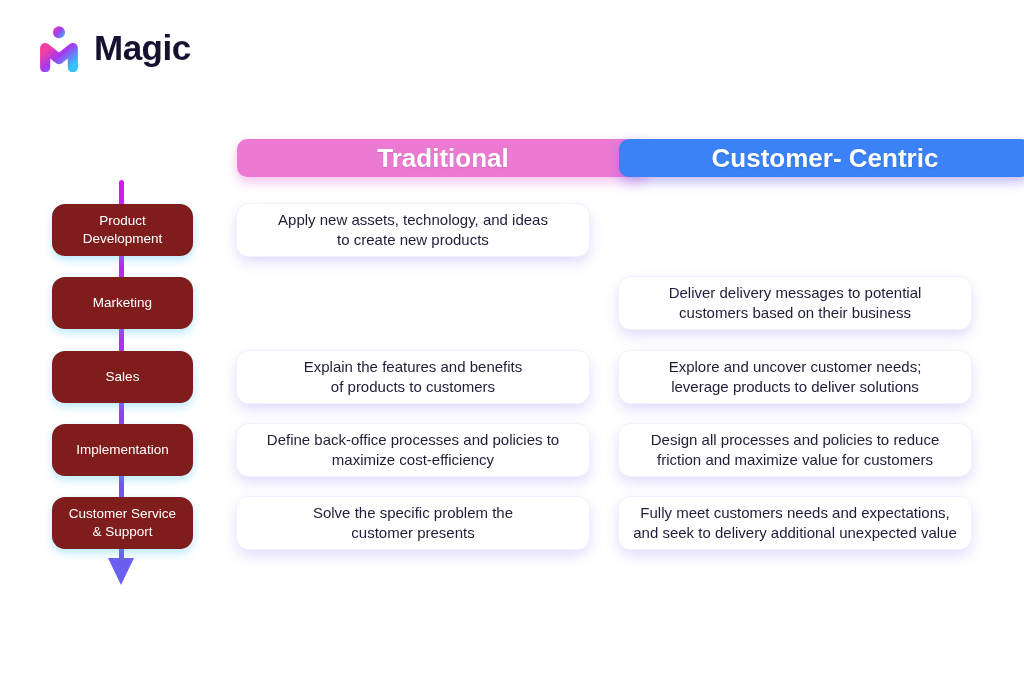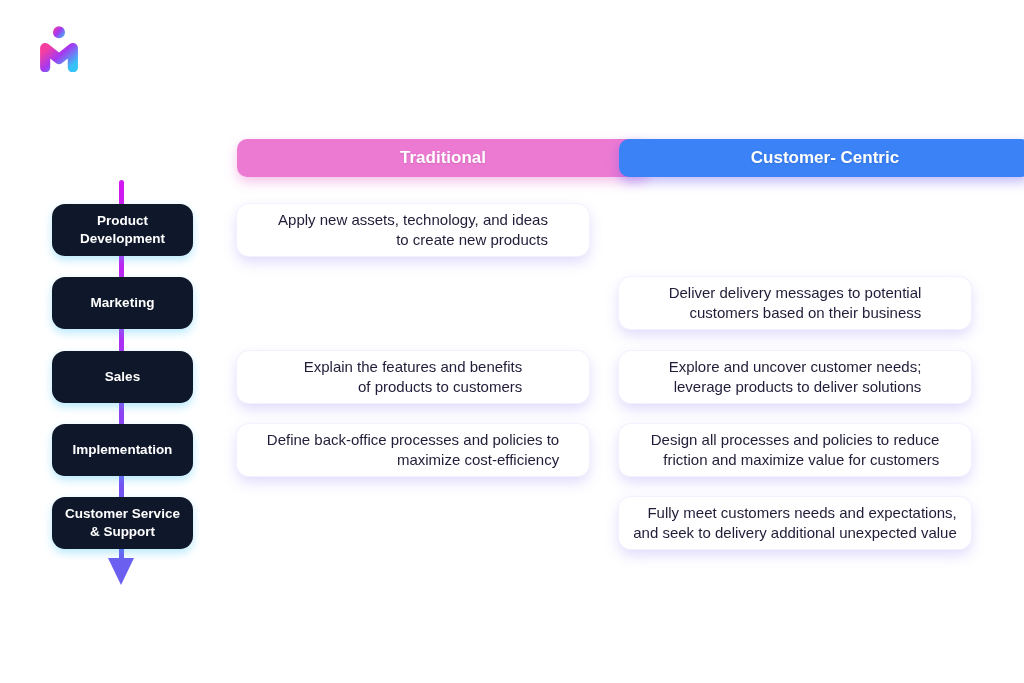--- a/index.html
+++ b/index.html
@@ -33,21 +33,21 @@
   .pill {
     position: absolute;
     top: 139px;
     width: 412px;
     height: 38px;
     border-radius: 10px;
     display: flex;
     align-items: center;
     justify-content: center;
     color: #ffffff;
-    font-size: 17px;
+    font-size: 26px;
     font-weight: 700;
     text-shadow: 0 1px 2px rgba(0,0,0,0.12);
   }
   .pill-traditional {
     left: 237px;
     background: #ec7ad2;
     box-shadow: 0 5px 12px rgba(236,122,210,0.45);
   }
   .pill-customer {
     left: 619px;
@@ -77,45 +77,45 @@
     border-top: 27px solid #6b5ff0;
     z-index: 1;
   }
 
   
   .chip {
     position: absolute;
     left: 52px;
     width: 141px;
     height: 52px;
-    background: #0f172a;
+    background: #7f1d1d;
     border-radius: 13px;
     display: flex;
     align-items: center;
     justify-content: center;
     text-align: center;
     color: #ffffff;
     font-size: 13.5px;
-    font-weight: 700;
+    font-weight: 400;
     line-height: 18px;
     z-index: 2;
     box-shadow: 0 4px 8px rgba(56,193,245,0.35);
   }
 
   
   .card {
     position: absolute;
     width: 352px;
     height: 52px;
     background: #ffffff;
     border-radius: 12px;
     display: flex;
     align-items: center;
     justify-content: center;
-    text-align: right;
+    text-align: center;
     color: #221c38;
     font-size: 15px;
     line-height: 20px;
     box-shadow: 0 0 0 1px #f3f1fd, 0 6px 14px rgba(140,120,240,0.28);
   }
   .card.trad { left: 237px; }
   .card.cust { left: 619px; }
 
   .r0 { top: 204px; }
   .r1 { top: 277px; }
@@ -135,20 +135,21 @@
       <defs>
         <linearGradient id="mg" x1="0" y1="0.1" x2="1" y2="0.9">
           <stop offset="0" stop-color="#f53fa0"></stop>
           <stop offset="0.45" stop-color="#a638f0"></stop>
           <stop offset="1" stop-color="#35c3f7"></stop>
         </linearGradient>
       </defs>
       <circle cx="22" cy="9" r="6.5" fill="url(#mg)"></circle>
       <polyline points="7,47 7,26 22,38 37,26 37,47" fill="none" stroke="url(#mg)" stroke-width="11" stroke-linecap="round" stroke-linejoin="round"></polyline>
     </svg>
+    <span class="brand-name">Magic</span>
   </div>
 
   <div class="pill pill-traditional">
     <span>Traditional</span>
   </div>
   <div class="pill pill-customer">
     <span>Customer- Centric</span>
   </div>
 
   <div class="timeline-line"></div>
@@ -177,20 +178,24 @@
 to create new products</span>
   </div>
   <div class="card trad r2">
     <span class="preline">Explain the features and benefits
 of products to customers</span>
   </div>
   <div class="card trad r3">
     <span class="preline">Define back-office processes and policies to
 maximize cost-efficiency</span>
   </div>
+  <div class="card trad r4">
+    <span class="preline">Solve the specific problem the
+customer presents</span>
+  </div>
 
   <div class="card cust r1">
     <span class="preline">Deliver delivery messages to potential
 customers based on their business</span>
   </div>
   <div class="card cust r2">
     <span class="preline">Explore and uncover customer needs;
 leverage products to deliver solutions</span>
   </div>
   <div class="card cust r3">

